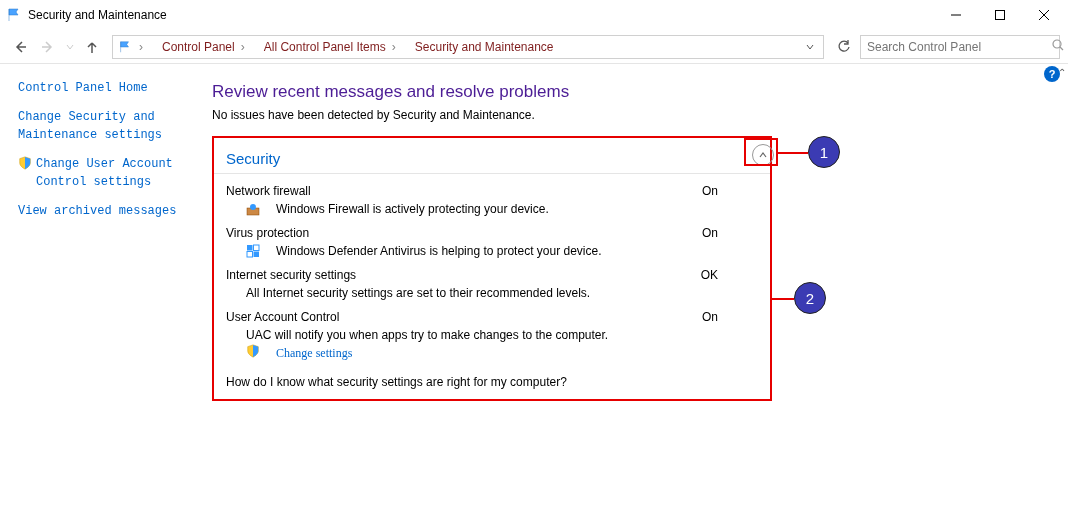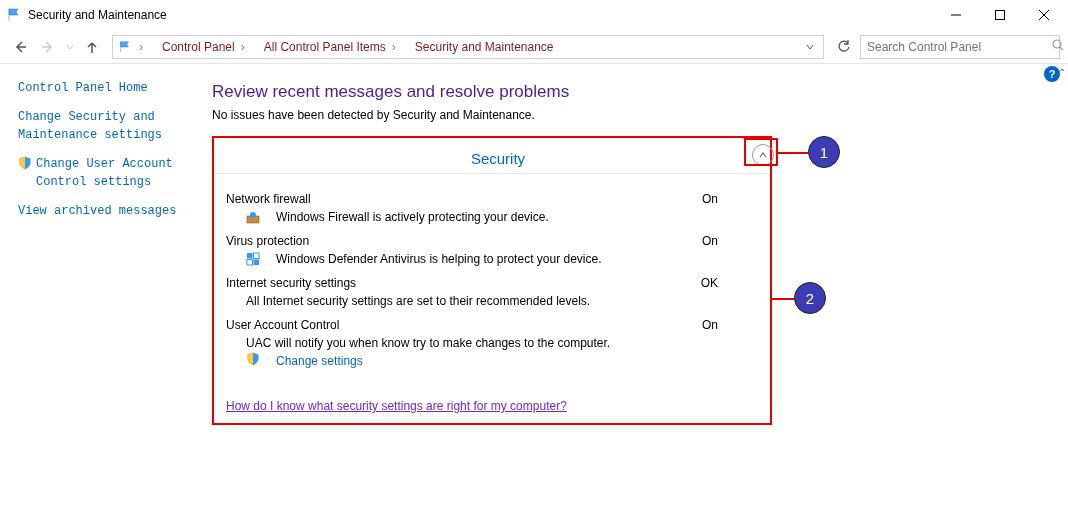--- a/index.html
+++ b/index.html
@@ -33,27 +33,27 @@
   .leftpanel .linkblock { margin-bottom: 12px; line-height: 1.45; }
   .leftpanel .linkblock .iconrow { display: flex; align-items: flex-start; gap: 4px; }
   .rightpanel { flex: 1; padding: 6px 22px 0 12px; position: relative; }
   .helpicon { position: absolute; top: 66px; right: 8px; width: 16px; height: 16px; border-radius: 50%; background: #0066cc; color: #fff; font-weight: bold; font-size: 11px; display: flex; align-items: center; justify-content: center; }
   .arrowup { position: absolute; top: 67px; right: 0; color: #555; font-size: 10px; width: 10px; }
 
   .heading { color: #4c1d95; font-size: 17px; font-weight: 400; margin: 12px 0 6px; }
   .subtext { font-size: 12px; margin-bottom: 14px; }
 
   .sectionbox { border: 2px solid #e60000; padding: 8px 12px 10px; position: relative; width: 560px; }
-  .section-title { color: #0066cc; font-size: 15px; margin-bottom: 18px; padding: 4px 0 6px; border-bottom: 1px solid #e5e5e5; border-top: 1px solid #e5e5e5; margin-left: -12px; margin-right: -12px; padding-left: 12px; text-align: center; }
+  .section-title { color: #0066cc; font-size: 15px; margin-bottom: 10px; padding: 4px 0 6px; border-bottom: 1px solid #e5e5e5; border-top: 1px solid #e5e5e5; margin-left: -12px; margin-right: -12px; padding-left: 12px; }
   .section-title.noborder { border-top: none; }
 
   .itemrow { display: flex; justify-content: space-between; margin-bottom: 2px; padding-right: 40px; }
   .itemdesc { padding: 2px 0 10px 20px; display: flex; align-items: center; gap: 16px; font-size: 12px; }
   .itemdesc .miniicon { width: 14px; height: 14px; flex-shrink: 0; }
-  .seclink { color: #6d28d9; text-decoration: underline; font-size: 12px; margin-top: 20px; display: inline-block; }
+  .seclink { color: #000000; font-size: 12px; margin-top: 3px; display: inline-block; }
 
   .chevbtn { width: 22px; height: 22px; border: 1px solid #999; border-radius: 50%; display: inline-flex; align-items: center; justify-content: center; color: #666; font-size: 9px; position: relative; }
 
   .maintenance-row { width: 560px; display: flex; justify-content: space-between; align-items: center; padding: 8px 12px; border-top: 1px solid #e5e5e5; border-bottom: 1px solid #e5e5e5; margin-top: 14px; }
   .maintenance-row .mtitle { color: #0066cc; font-size: 15px; }
 
   
   .callout-box1 { position: absolute; border: 2px solid #e60000; width: 34px; height: 28px; }
   .callout-circle { width: 32px; height: 32px; border-radius: 50%; background: #3b3bb3; color: #fff; font-size: 15px; display: flex; align-items: center; justify-content: center; position: absolute; border: 1px solid #222;}
   .callout-line { position: absolute; height: 2px; background: #e60000; }
@@ -202,23 +202,23 @@
         </div>
         <div class="itemdesc">
           <span>All Internet security settings are set to their recommended levels.</span>
         </div>
 
         <div class="itemrow">
           <span>User Account Control</span>
           <span>On</span>
         </div>
         <div class="itemdesc" style="padding-bottom:2px;">
-          <span>UAC will notify you when know try to make changes to the computer.</span>
-        </div>
-        <div class="itemdesc" style="padding-top:0;">
+          <span>UAC will notify you when apps try to make changes to the computer.</span>
+        </div>
+        <div class="itemdesc" style="padding-top:0;font-family:Liberation Serif, serif;">
           <span><svg class="shield-icon" viewBox="0 0 16 16">
                 <path d="M8 1 L14 3 V8 C14 12 8 15 8 15 C8 15 2 12 2 8 V3 Z" fill="#ffcc33" stroke="#cc9900" stroke-width="0.6"></path>
                 <path d="M8 1 L14 3 V8 C14 12 8 15 8 15 V1 Z" fill="#3399ff"></path>
               </svg></span>
           <a href="#">Change settings</a>
         </div>
 
         <a href="#" class="seclink">How do I know what security settings are right for my computer?</a>
       </div>
 

